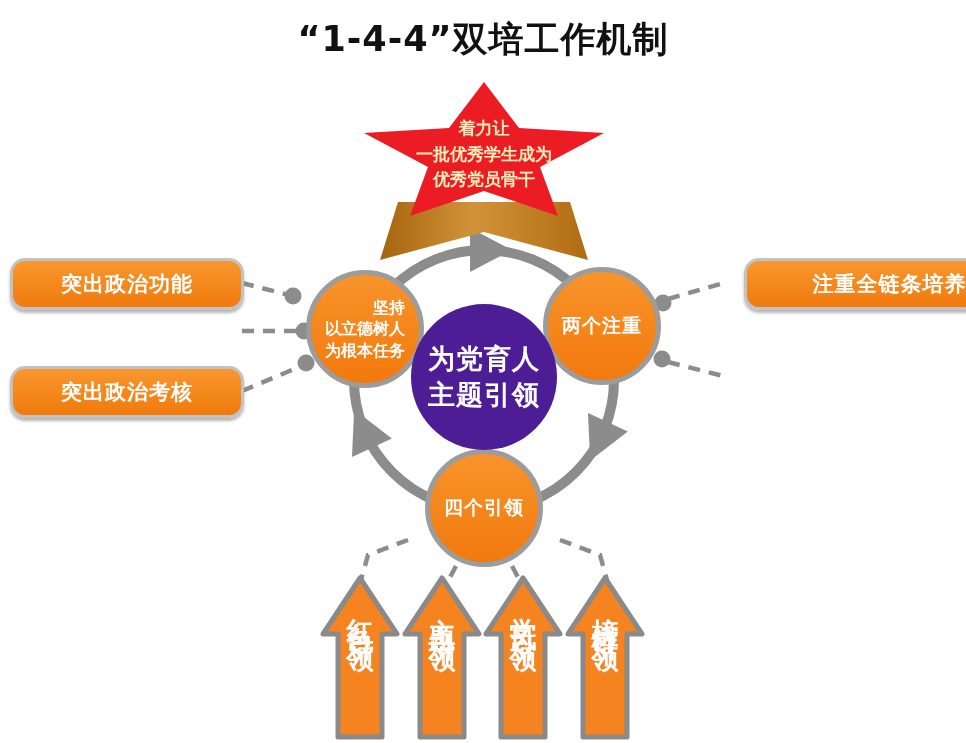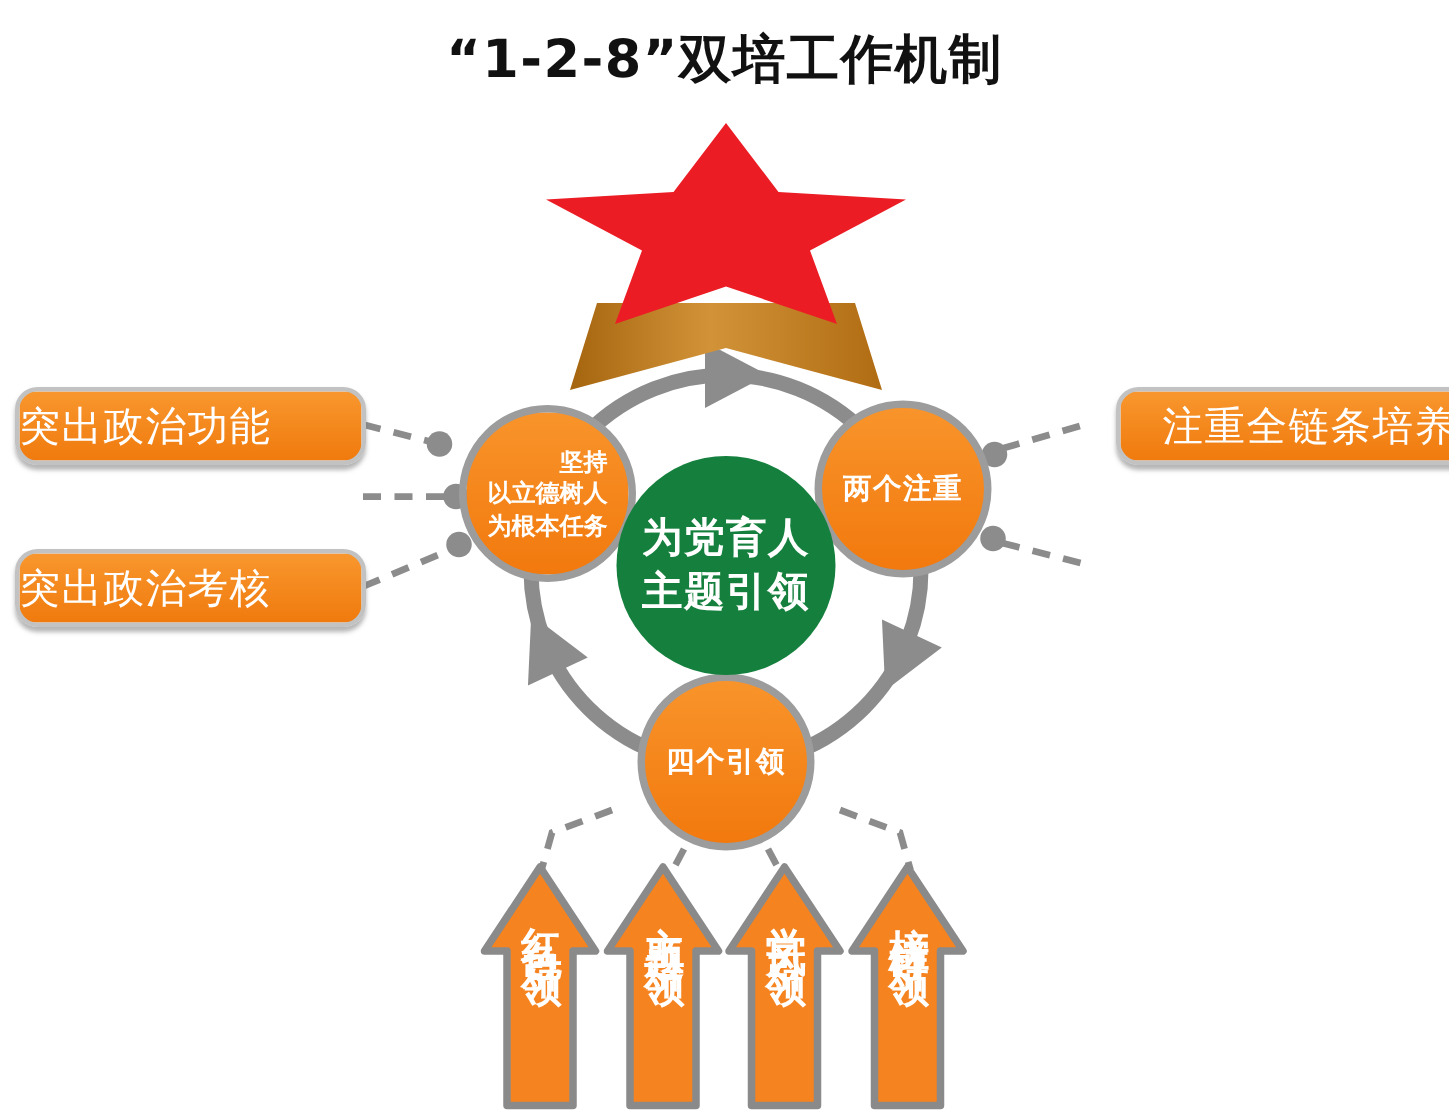--- a/index.html
+++ b/index.html
@@ -20,27 +20,27 @@
     position:absolute;border-radius:50%;display:flex;align-items:center;
     justify-content:center;text-align:center;color:#fff;font-weight:700;
   }
   .node{
     width:108px;height:108px;border:5px solid #9C9C9C;
     background:linear-gradient(180deg,#F8942B,#F2790D);
   }
   .node-small-text{font-size:16px;line-height:1.35;}
   .node-big-text{font-size:19px;letter-spacing:1px;}
   .center-circle{
-    width:146px;height:146px;background:#15803d;font-size:27px;line-height:1.35;
+    width:146px;height:146px;background:#4c1d95;font-size:27px;line-height:1.35;
     letter-spacing:1px;
   }
   .side-box{
     position:absolute;height:46px;border:3px solid #C2C2C2;border-radius:15px;
-    background:linear-gradient(180deg,#F8972E,#F07A0D);color:#fff;font-weight:400;
-    font-size:27px;display:flex;align-items:center;
+    background:linear-gradient(180deg,#F8972E,#F07A0D);color:#fff;font-weight:700;
+    font-size:21px;display:flex;align-items:center;justify-content:center;
     box-shadow:0 3px 3px rgba(110,110,110,.5);letter-spacing:1px;
   }
   .left-box{left:10px;width:228px;}
   .right-box{left:744px;width:229px;padding-left:28px;}
   .arrow-wrap{position:absolute;top:574px;width:84px;height:167px;}
   .arrow-wrap svg{position:absolute;left:0;top:0;}
   .arrow-label{
     position:absolute;left:50%;top:22px;transform:translateX(-50%);
     writing-mode:vertical-rl;text-orientation:upright;color:#fff;font-weight:700;
     font-size:27px;letter-spacing:9px;white-space:nowrap;
@@ -86,22 +86,27 @@
       <circle cx="306" cy="363" r="8.5"></circle>
       <circle cx="663" cy="303" r="8.5"></circle>
       <circle cx="662" cy="359" r="8.5"></circle>
     </g>
 
     <polygon points="398,202 570,202 588,260 484,232 380,260" fill="url(#bronze)"></polygon>
 
     <polygon points="484,82 519,128 604,133 540,167 558,216 484,191 410,216 428,167 364,133 449,128" fill="#EC1C24"></polygon>
   </svg>
 
-  <div class="title">“1-2-8”双培工作机制</div>
+  <div class="title">“1-4-4”双培工作机制</div>
 
+  <div class="star-text">
+    <div>着力让</div>
+    <div>一批优秀学生成为</div>
+    <div>优秀党员骨干</div>
+  </div>
 
   <div class="circle node node-small-text" style="left:306px;top:270px;text-align:right;">
     <div>
       <div>坚持</div>
       <div>以立德树人</div>
       <div>为根本任务</div>
     </div>
   </div>
 
   <div class="circle node node-big-text" style="left:543px;top:267px;text-align:right;">

